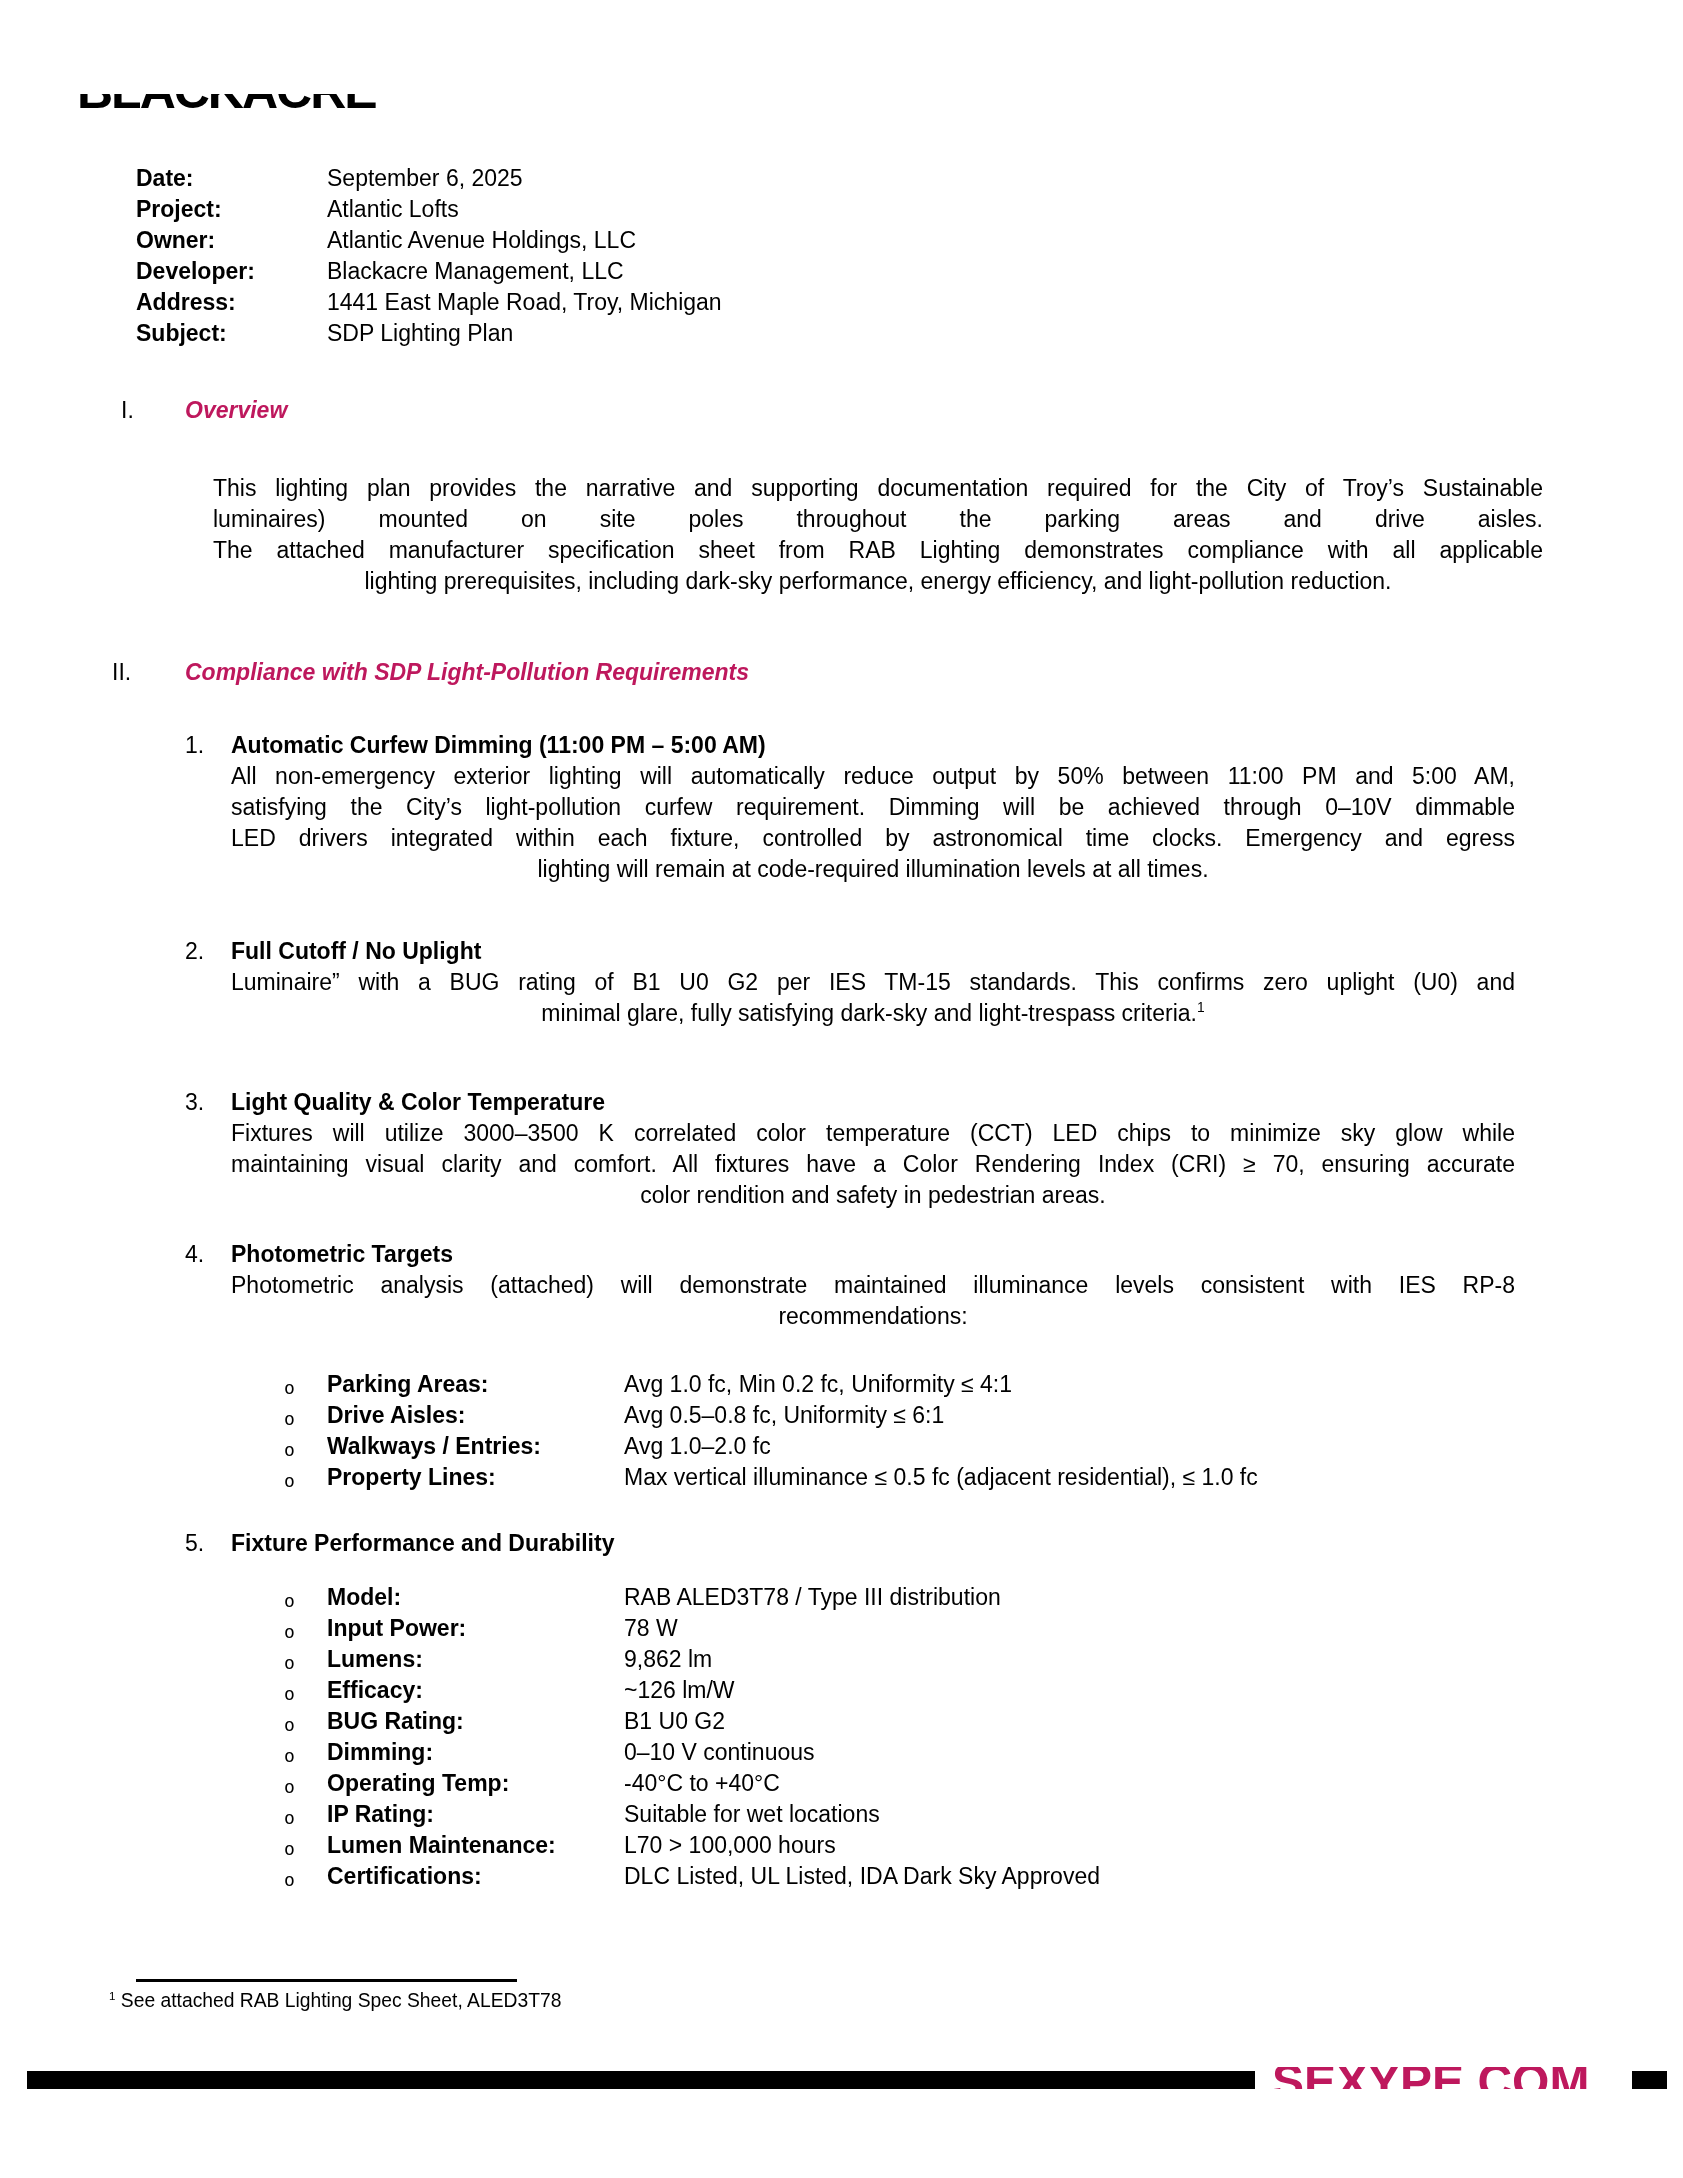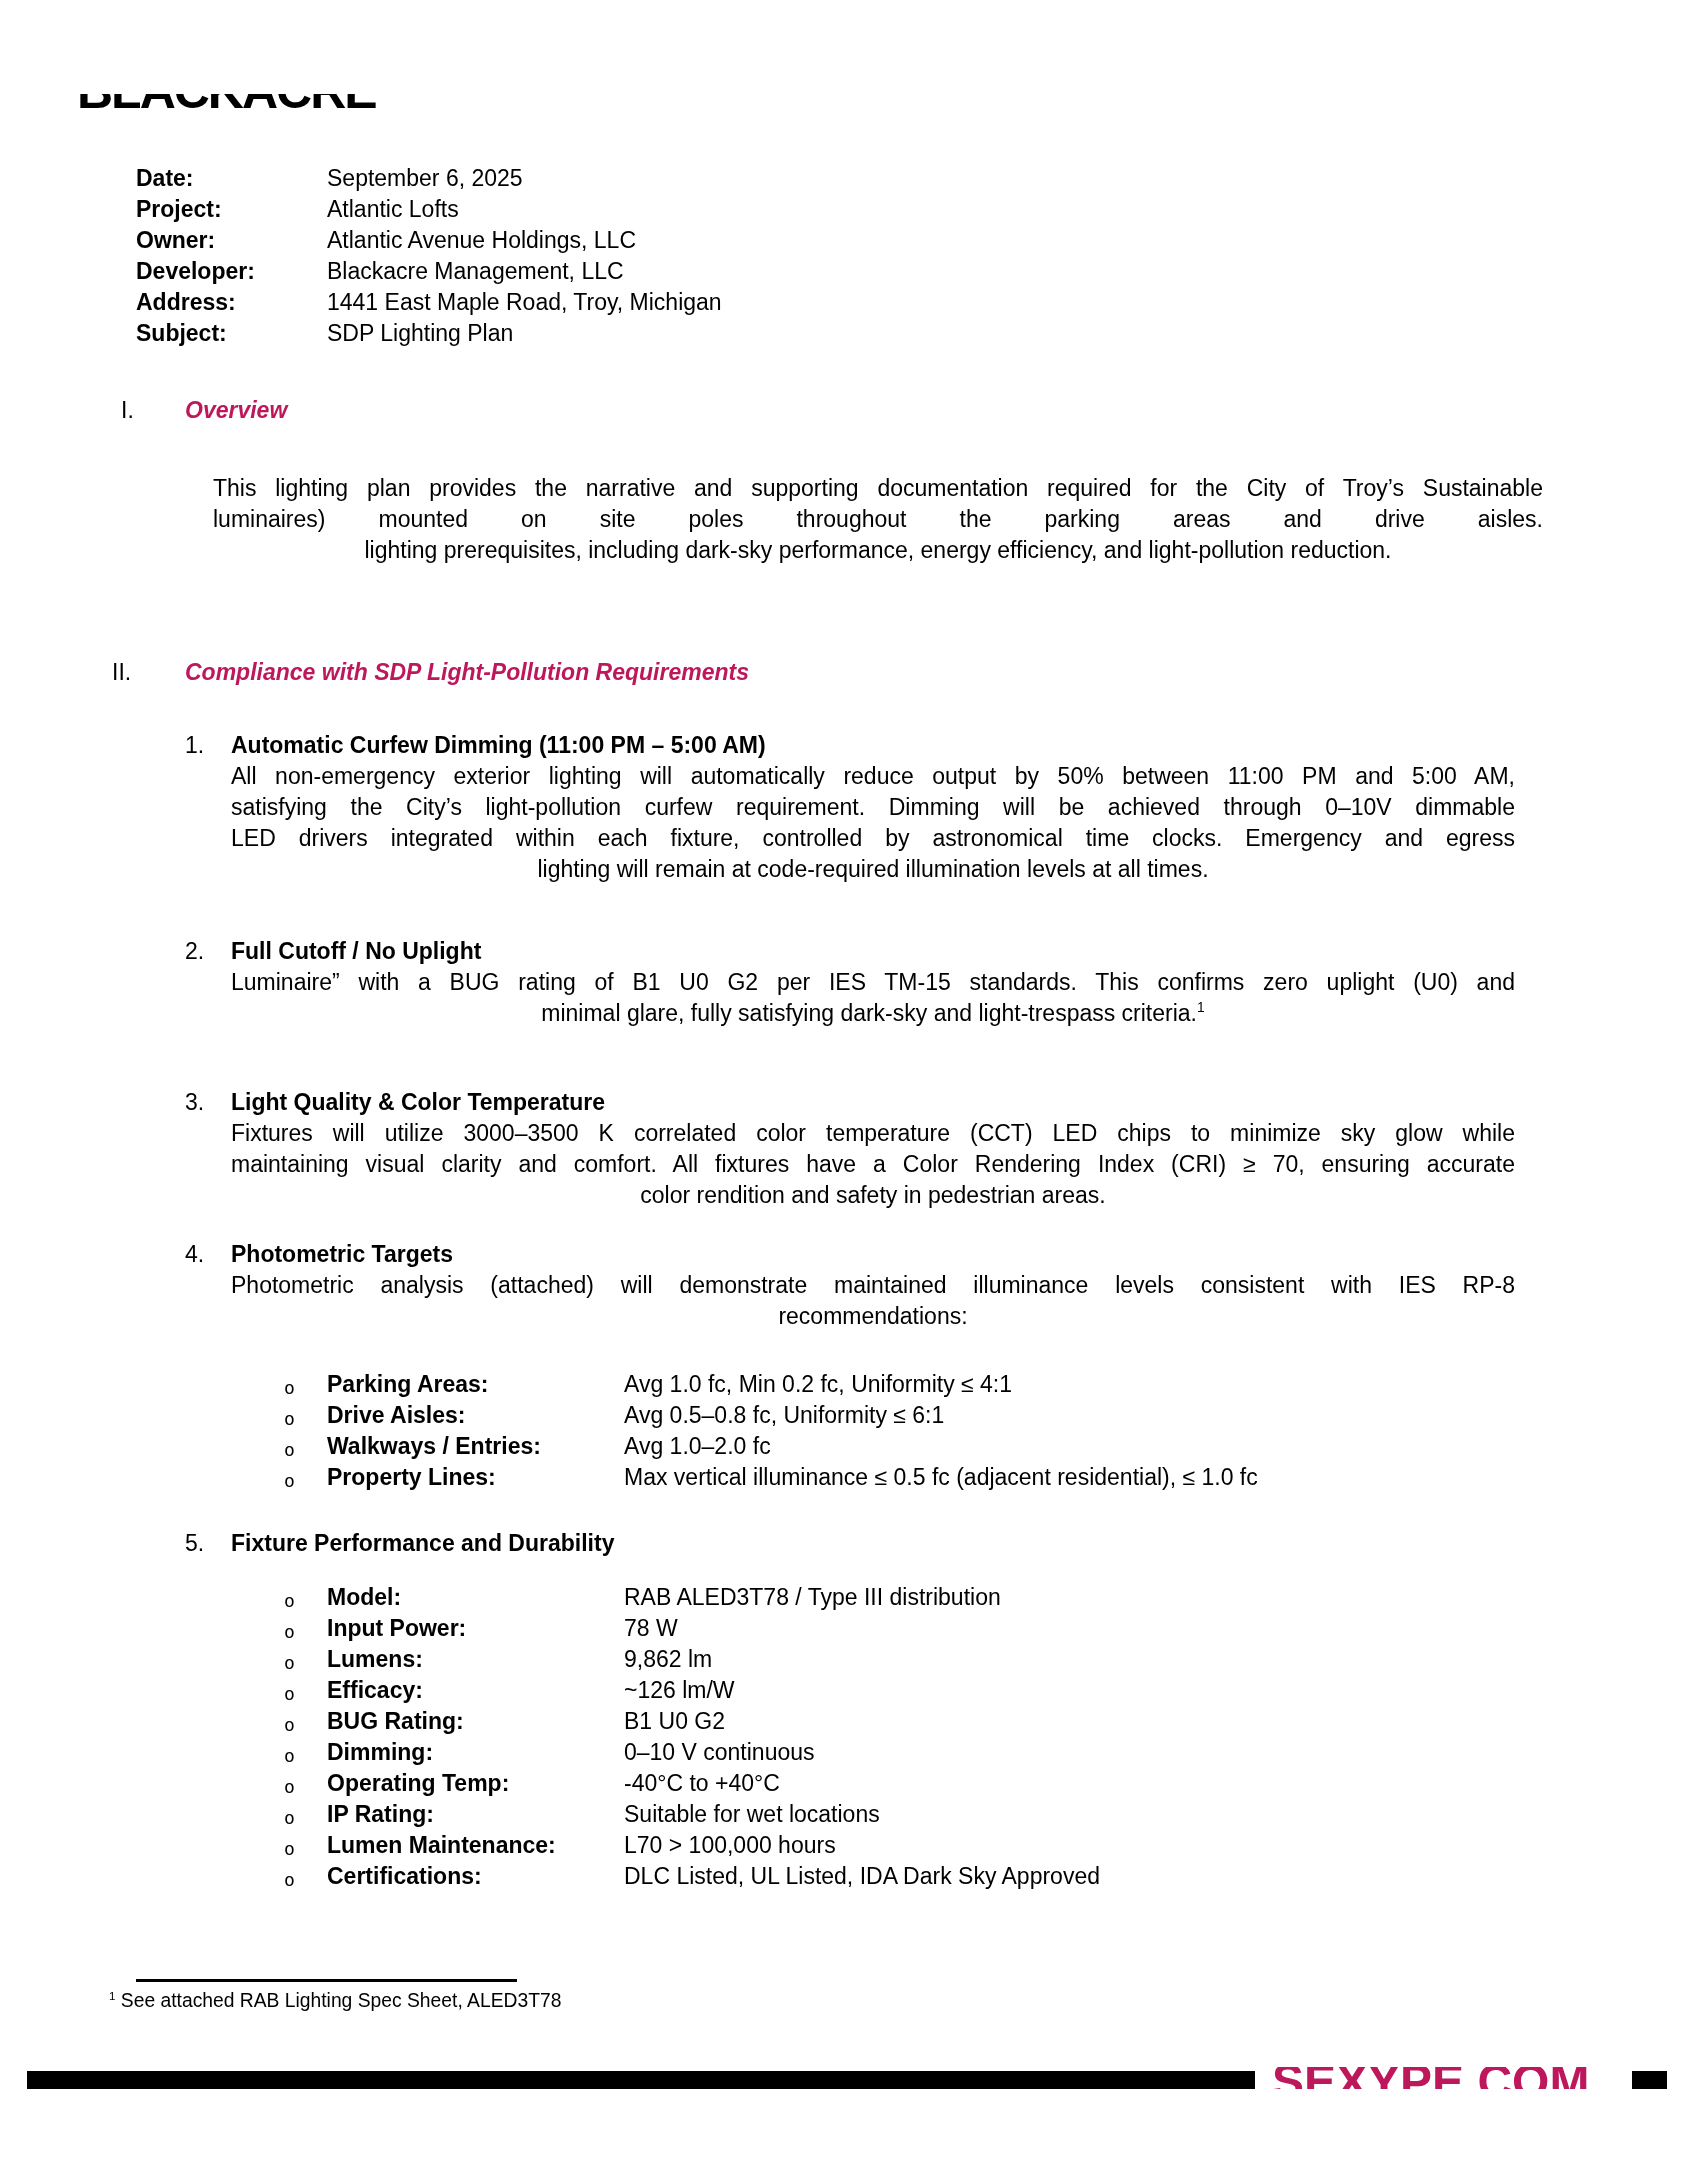--- a/index.html
+++ b/index.html
@@ -83,20 +83,21 @@
   </div>
 
   <div class="sec-head" style="top:395px;">
     <span class="numeral num-1">I.</span>
     <span class="sec-title">Overview</span>
   </div>
 
   <div class="para" style="top:473px;">
     <div class="jline">This lighting plan provides the narrative and supporting documentation required for the City of Troy’s Sustainable</div>
     <div class="jline">luminaires) mounted on site poles throughout the parking areas and drive aisles.</div>
+    <div class="jline">The attached manufacturer specification sheet from RAB Lighting demonstrates compliance with all applicable</div>
     <div class="jlast">lighting prerequisites, including dark-sky performance, energy efficiency, and light-pollution reduction.</div>
   </div>
 
   <div class="sec-head" style="top:657px;">
     <span class="numeral num-2">II.</span>
     <span class="sec-title">Compliance with SDP Light-Pollution Requirements</span>
   </div>
 
   <div class="item" style="top:730px;">
     <span class="item-num">1.</span>

